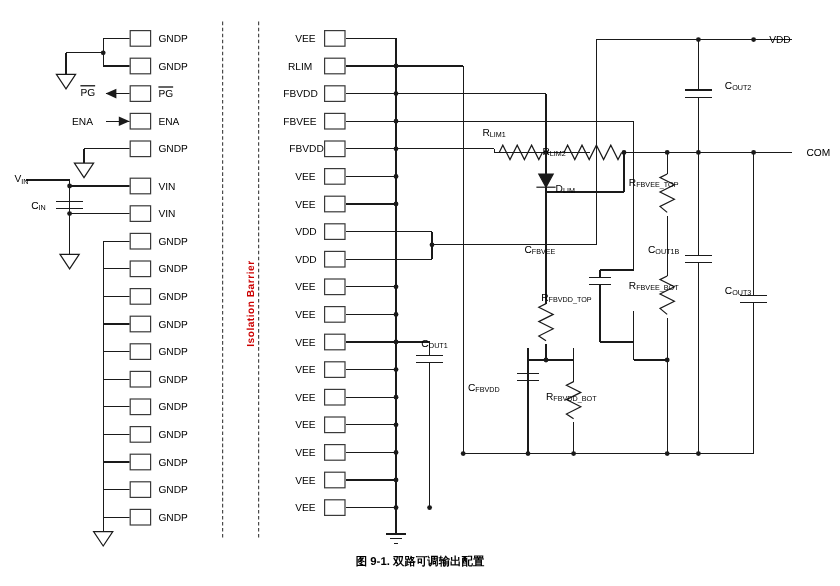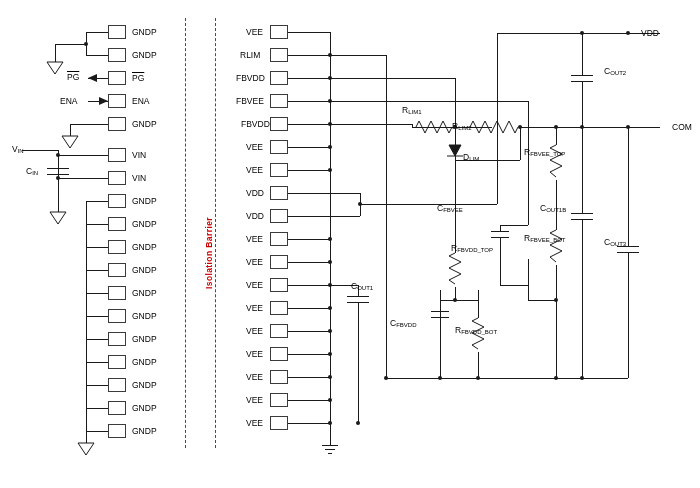--- a/index.html
+++ b/index.html
@@ -373,14 +373,15 @@
   <div class="lbl" style="left:455px;top:325px;">
     <span>R</span><span class="sub">FBVDD_BOT</span>
   </div>
   <div class="lbl" style="left:524px;top:147px;">
     <span>R</span><span class="sub">FBVEE_TOP</span>
   </div>
   <div class="lbl" style="left:524px;top:233px;">
     <span>R</span><span class="sub">FBVEE_BOT</span>
   </div>
 
+  <div class="caption" style="left:0;top:462px;">图 9-1. 双路可调输出配置</div>
 
 </div>
 
 </body></html>

